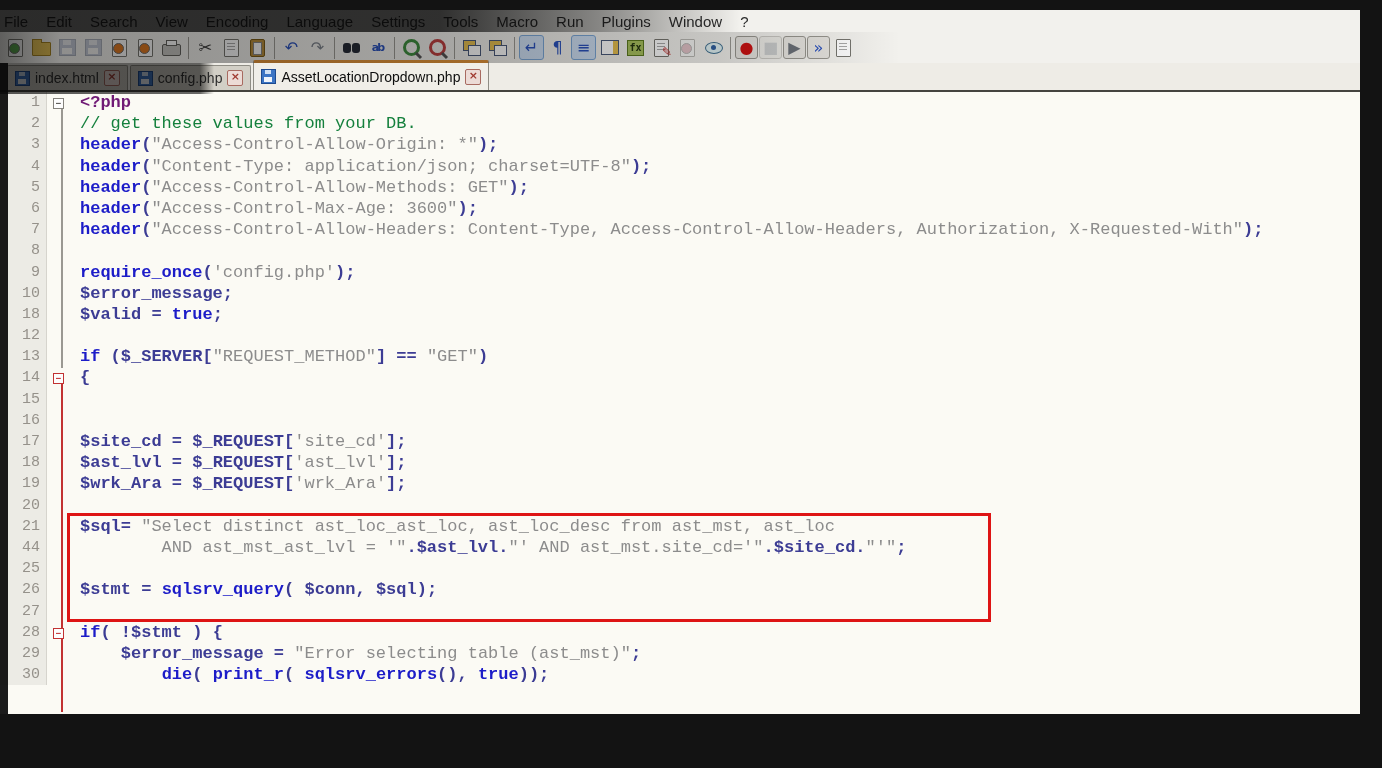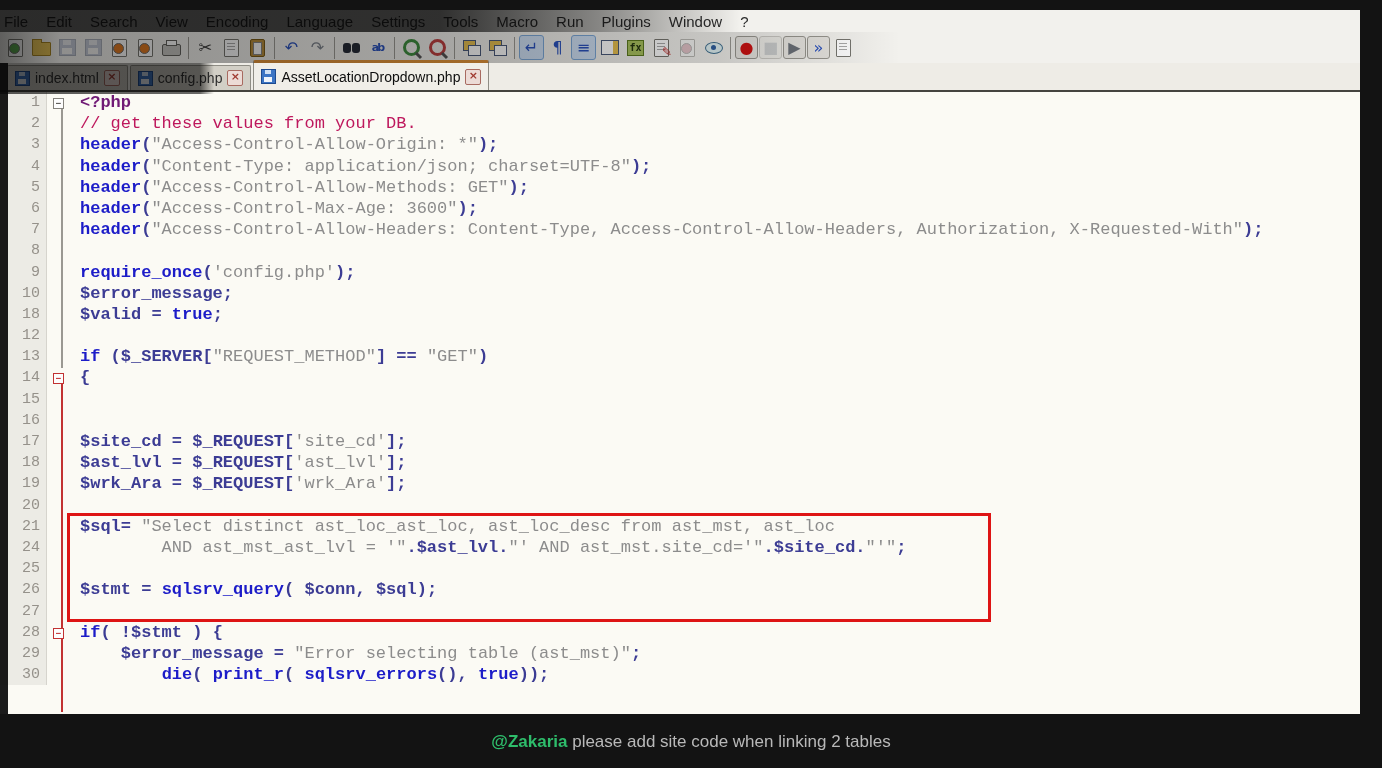--- a/index.html
+++ b/index.html
@@ -72,21 +72,21 @@
   .ln-row{display:flex;height:21.2px;align-items:stretch;position:relative;}
   .ln-num{width:40px;flex:none;background:#ecebe5;color:#95918a;font-size:15px;text-align:right;padding-right:6px;line-height:21.2px;border-right:1px solid #d6d4cd;}
   .ln-fold{width:25px;flex:none;position:relative;}
   .ln-code{flex:1;white-space:pre;font-size:17px;line-height:21.2px;padding-left:8px;}
   .ln-row.current .ln-fold,.ln-row.current .ln-code{background:#e3e1f5;}
   .fbox{position:absolute;left:6px;top:6px;width:9px;height:9px;border:1px solid #84827c;background:#fdfdfd;color:#55534e;font:bold 9px/9px "DejaVu Sans Mono",monospace;text-align:center;z-index:5;}
   .fbox.red{border-color:#c23232;color:#c23232;}
   .fold-line{position:absolute;width:2px;left:61px;z-index:2;}
   .caret{display:inline-block;width:2px;height:17px;background:#141414;vertical-align:text-bottom;margin-left:1px;}
   .t-phptag{color:#701a75;font-weight:bold;}
-  .t-com{color:#be185d;margin-top:19px;}
+  .t-com{color:#15803d;margin-top:19px;}
   .t-kw{color:#1c1cc8;font-weight:bold;}
   .t-str{color:#8c8c8c;}
   .t-var{color:#3c3c94;font-weight:bold;}
   .t-pun{color:#3c3c94;font-weight:bold;}
   #annotation-box{position:absolute;border:3px solid #de1414;z-index:30;}
 
   
   #caption{position:absolute;left:0;right:0;top:732px;text-align:center;font-size:17px;color:#b9b9b9;}
   #caption .mention{font-weight:bold;color:#2ebd6b;}
 </style>
@@ -358,21 +358,21 @@
             <span class="ln-num">20</span>
             <span class="ln-fold"></span>
             <span class="ln-code"></span>
           </div>
           <div class="ln-row">
             <span class="ln-num">21</span>
             <span class="ln-fold"></span>
             <span class="ln-code"><span class="t-var">$sql</span><span class="t-pun">= </span><span class="t-str">"Select distinct ast_loc_ast_loc, ast_loc_desc from ast_mst, ast_loc</span></span>
           </div>
           <div class="ln-row">
-            <span class="ln-num">24</span>
+            <span class="ln-num">44</span>
             <span class="ln-fold"></span>
             <span class="ln-code"><span class="t-str">        AND ast_mst_ast_lvl = '"</span><span class="t-pun">.</span><span class="t-var">$ast_lvl</span><span class="t-pun">.</span><span class="t-str">"' AND ast_mst.site_cd='"</span><span class="t-pun">.</span><span class="t-var">$site_cd</span><span class="t-pun">.</span><span class="t-str">"'"</span><span class="t-pun">;</span></span>
           </div>
           <div class="ln-row">
             <span class="ln-num">25</span>
             <span class="ln-fold"></span>
             <span class="ln-code"></span>
           </div>
           <div class="ln-row">
             <span class="ln-num">26</span>
@@ -404,14 +404,13 @@
         </div>
       <div id="annotation-box" style="left: 67px; top: 421px; width: 918px; height: 103px; border-color: rgb(222, 20, 20);"></div>
     <div class="fold-line" style="top: 16px; height: 260px; background: rgb(154, 152, 146);"></div>
         <div class="fold-line" style="top: 288px; height: 332px; background: rgb(194, 50, 50);"></div>
       </div>
     <div class="shade" id="shade-menu"></div>
     <div class="shade" id="shade-tool"></div>
     <div class="shade" id="shade-tab"></div>
     <div class="shade" id="shade-left"></div>
   </div>
-  <div id="caption"><span class="mention">@Zakaria</span><span> please add site code when linking 2 tables</span></div>
 </div>
 
 </body></html>

